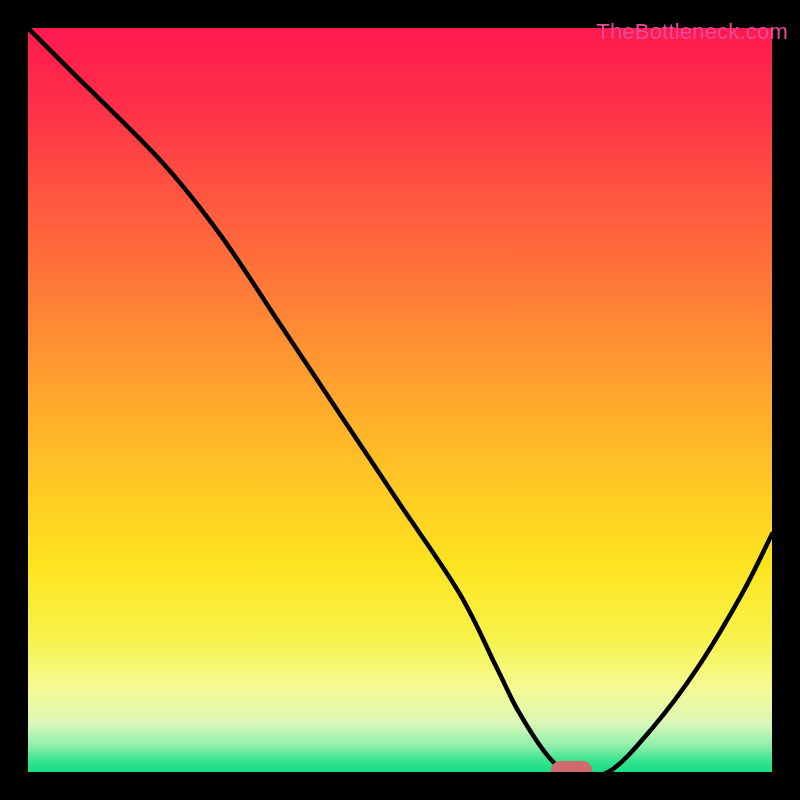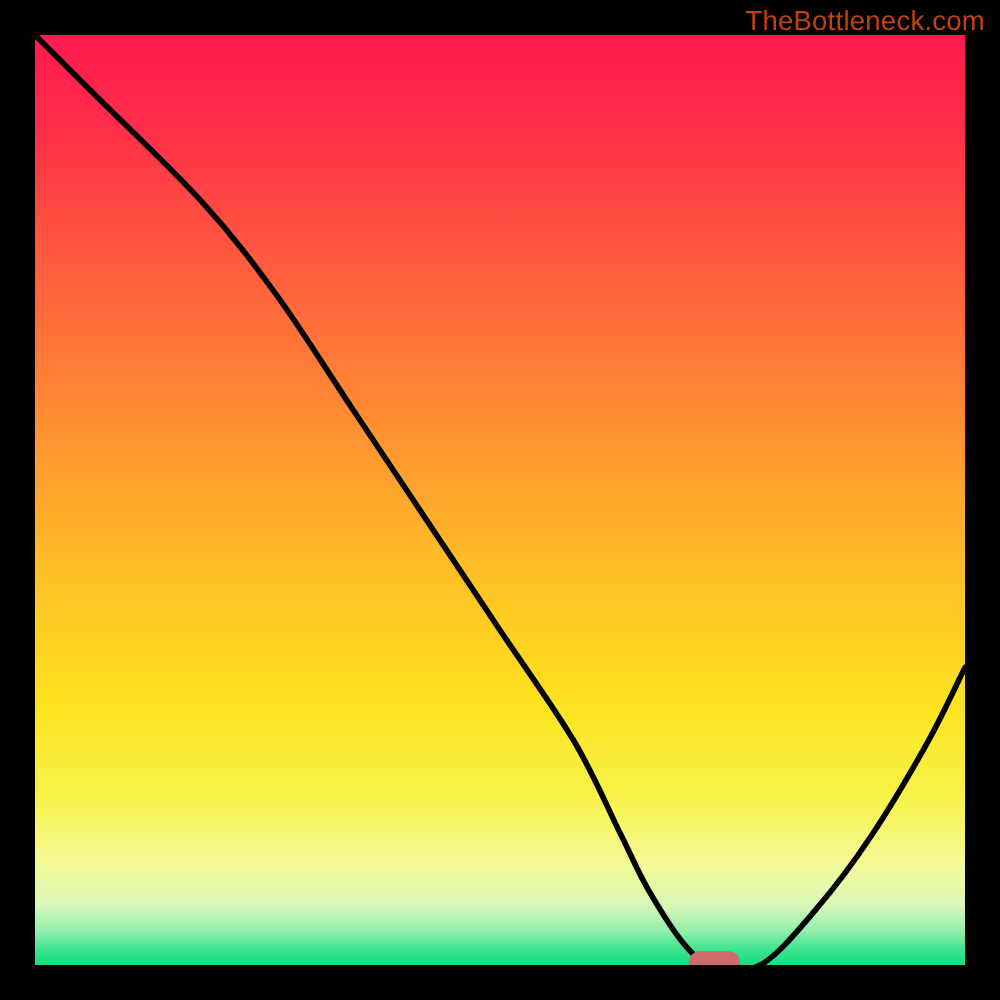--- a/index.html
+++ b/index.html
@@ -41,23 +41,23 @@
     width: 100%;
     height: 100%;
   }
   .marker {
     position: absolute;
     border-radius: 9px;
     background: #cf6b6c;
   }
   .watermark {
     position: absolute;
-    top: 4px;
+    top: 19px;
     right: 12px;
-    color: #c2410c;
+    color: #ec4899;
     font-size: 22px;
     letter-spacing: 0.2px;
     font-weight: 500;
   }
 </style>
 </head>
 <body>
 
 <div class="frame">
 

